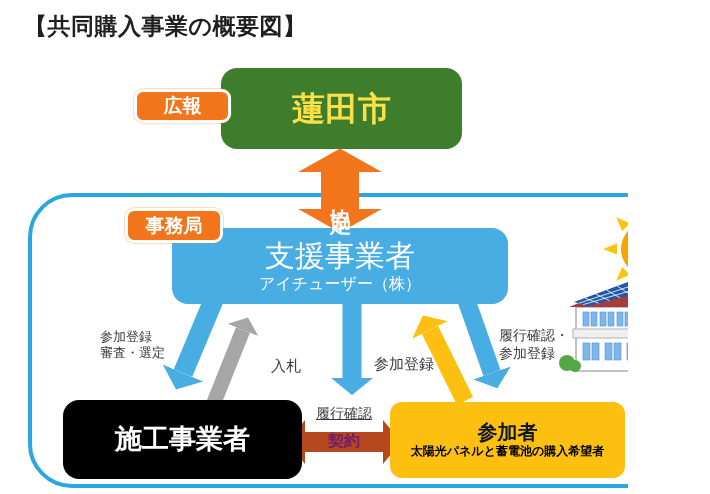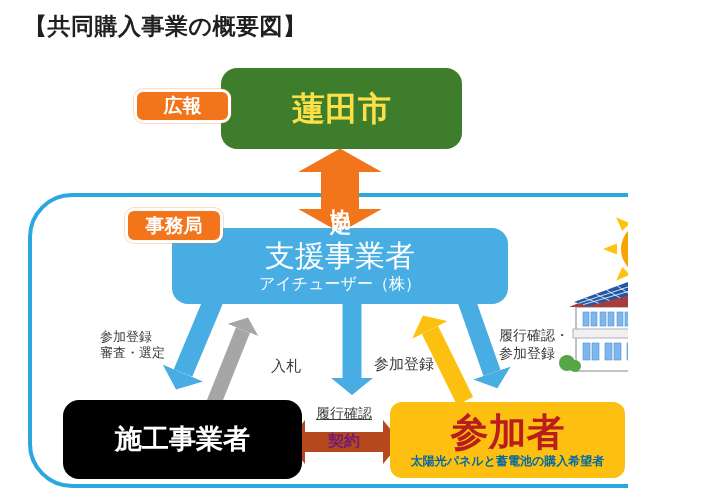--- a/index.html
+++ b/index.html
@@ -28,22 +28,22 @@
   }
   .node-support .main{font-size:30px;font-weight:400;}
   .node-support .sub{font-size:16px;font-weight:400;margin-top:2px;}
   .node-builder{
     left:63px;top:400px;width:239px;height:79px;background:#000000;border-radius:16px;
     color:#fff;font-size:27px;font-weight:600;
   }
   .node-participant{
     left:390px;top:402px;width:235px;height:76px;background:#FDC010;border-radius:12px;color:#111;
   }
-  .node-participant .main{font-size:38px;font-weight:600;color:#b91c1c;}
-  .node-participant .sub{font-size:12px;font-weight:600;color:#0369a1;margin-top:1px;text-align:center;}
+  .node-participant .main{font-size:20px;font-weight:600;color:#0f172a;}
+  .node-participant .sub{font-size:12px;font-weight:600;color:#000000;margin-top:1px;text-align:center;}
   .badge{
     display:flex;align-items:center;justify-content:center;box-sizing:border-box;
     background:#F2741B;border:3px solid #fff;border-radius:9px;color:#fff;
     font-size:19px;font-weight:700;box-shadow:0 0 0 1px rgba(242,116,27,.25);
   }
   .badge-koho{left:134px;top:89px;width:97px;height:34px;}
   .badge-jimu{left:125px;top:208px;width:98px;height:35px;}
   .edge-label{color:#3C3C3C;line-height:1.25;}
   .lbl-shinsa{left:100px;top:329px;font-size:13px;}
   .lbl-nyusatsu{left:243px;top:357px;font-size:15px;margin-left:28px;}

